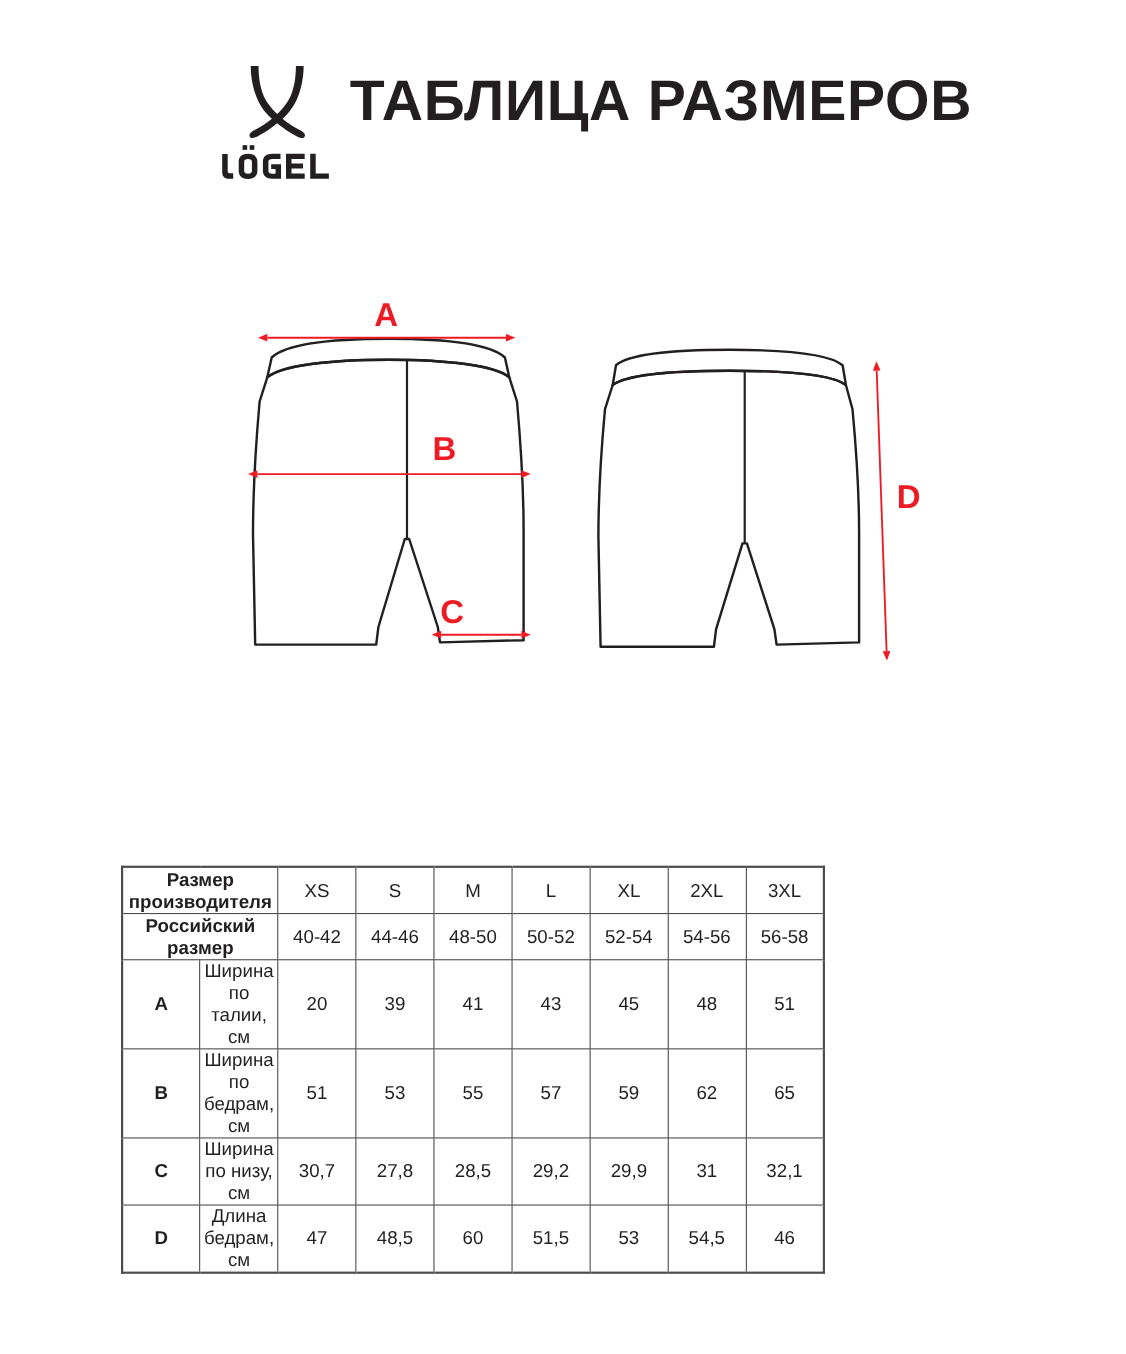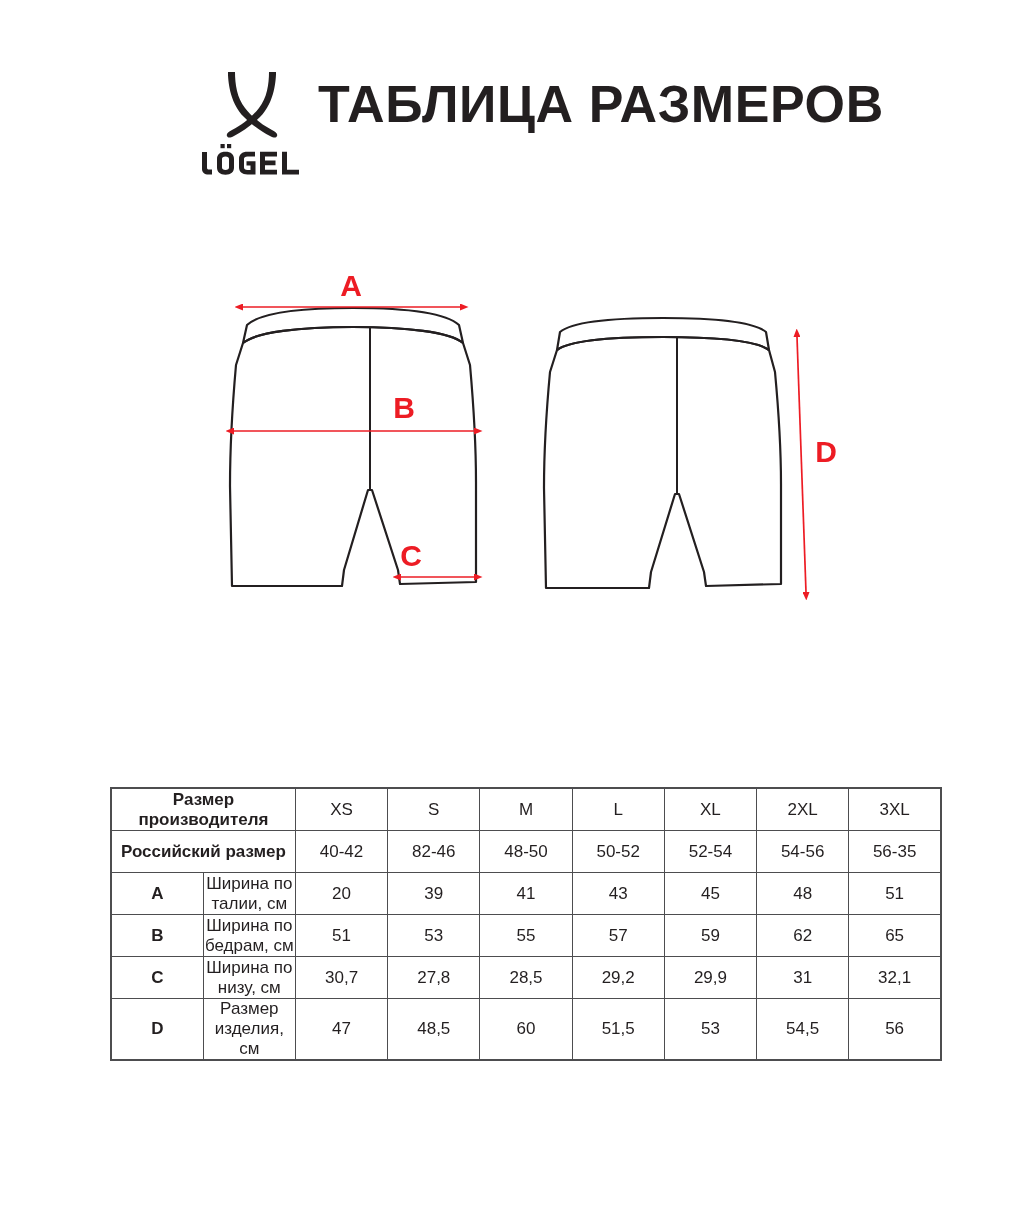--- a/index.html
+++ b/index.html
@@ -14,21 +14,21 @@
     position: relative;
     font-family: "Liberation Sans", sans-serif;
     color: #231f20;
     overflow: hidden;
   }
 
   
   #header {
     position: absolute;
     left: 0;
-    top: 12px;
+    top: 0;
     width: 1024px;
     height: 190px;
   }
   #logo-block {
     position: absolute;
     left: 200px;
     top: 58px;
     width: 104px;
     height: 108px;
   }
@@ -79,21 +79,21 @@
 
   
   #size-table-wrap {
     position: absolute;
     left: 110px;
     top: 787px;
     width: 806px;
   }
   table.size-table {
     border-collapse: collapse;
-    width: 832px;
+    width: 640px;
     table-layout: fixed;
     padding-left: 22px;
   }
   table.size-table td {
     border: 1px solid #4d4d4f;
     text-align: center;
     vertical-align: middle;
     color: #231f20;
     font-family: "Liberation Sans", sans-serif;
     padding: 0;
@@ -260,26 +260,26 @@
         <td class="val">M</td>
         <td class="val">L</td>
         <td class="val">XL</td>
         <td class="val">2XL</td>
         <td class="val">3XL</td>
       </tr>
 
       <tr>
         <td class="hdr-label" colspan="2">Российский размер</td>
         <td class="val">40-42</td>
-        <td class="val">82-46</td>
+        <td class="val">44-46</td>
         <td class="val">48-50</td>
         <td class="val">50-52</td>
         <td class="val">52-54</td>
         <td class="val">54-56</td>
-        <td class="val">56-35</td>
+        <td class="val">56-58</td>
       </tr>
 
       <tr>
         <td class="row-letter">A</td>
         <td class="row-label">Ширина по талии, см</td>
         <td class="val">20</td>
         <td class="val">39</td>
         <td class="val">41</td>
         <td class="val">43</td>
         <td class="val">45</td>
@@ -306,25 +306,25 @@
         <td class="val">27,8</td>
         <td class="val">28,5</td>
         <td class="val">29,2</td>
         <td class="val">29,9</td>
         <td class="val">31</td>
         <td class="val">32,1</td>
       </tr>
 
       <tr>
         <td class="row-letter">D</td>
-        <td class="row-label">Размер изделия, см</td>
+        <td class="row-label">Длина бедрам, см</td>
         <td class="val">47</td>
         <td class="val">48,5</td>
         <td class="val">60</td>
         <td class="val">51,5</td>
         <td class="val">53</td>
         <td class="val">54,5</td>
-        <td class="val">56</td>
+        <td class="val">46</td>
       </tr>
 
     </tbody>
   </table>
 </div>
 
 </body></html>

